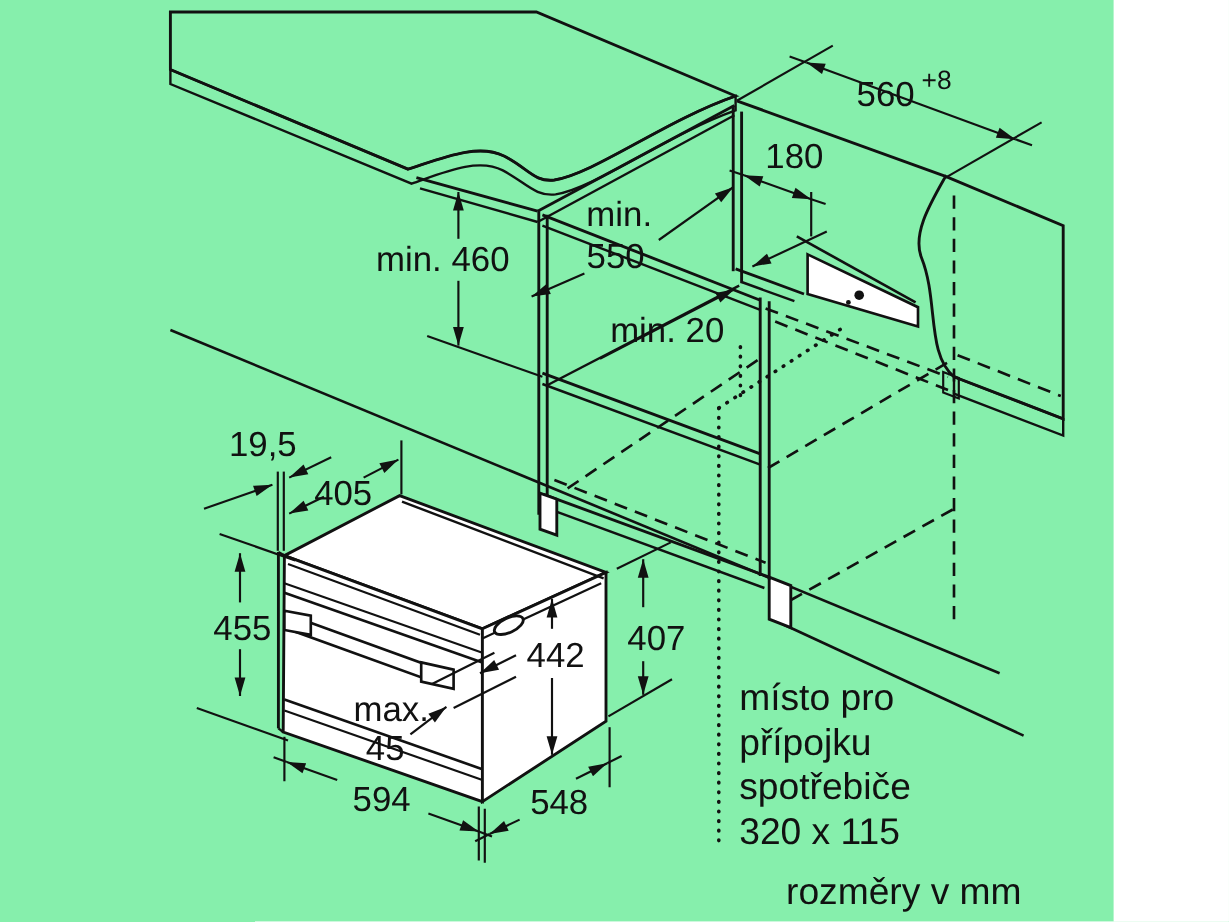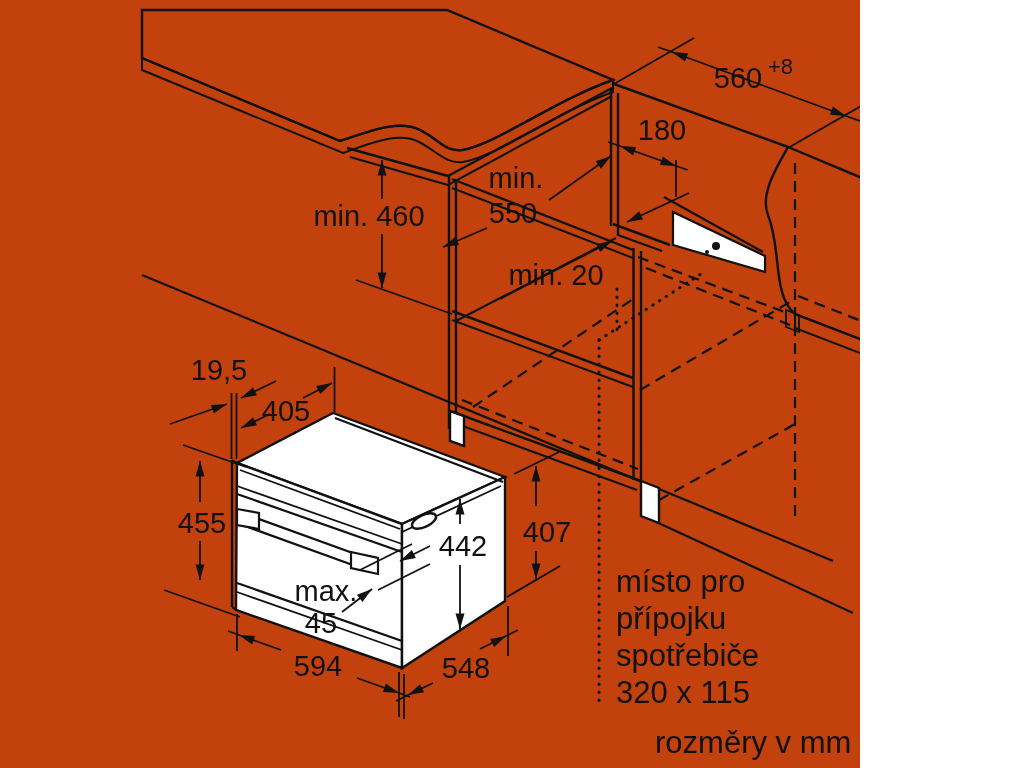--- a/index.html
+++ b/index.html
@@ -1,16 +1,16 @@
 <!DOCTYPE html>
 <html><head>
 <meta charset="utf-8">
 <style>
   html,body{margin:0;padding:0;background:#ffffff;}
-  .stage{position:relative;width:860px;height:768px;background:#c2410c;overflow:hidden;
+  .stage{position:relative;width:928px;height:768px;background:#86efac;overflow:hidden;
          font-family:"Liberation Sans", sans-serif;}
   svg{display:block;}
   text{fill:#111;font-family:"Liberation Sans", sans-serif;}
   .dim{font-size:29px;}
   .dimsup{font-size:22px;}
   .note{font-size:31px;}
   .ln{stroke:#111;fill:none;}
   .w24{stroke-width:2.4;}
   .w22{stroke-width:2.2;}
   .w20{stroke-width:2;}

